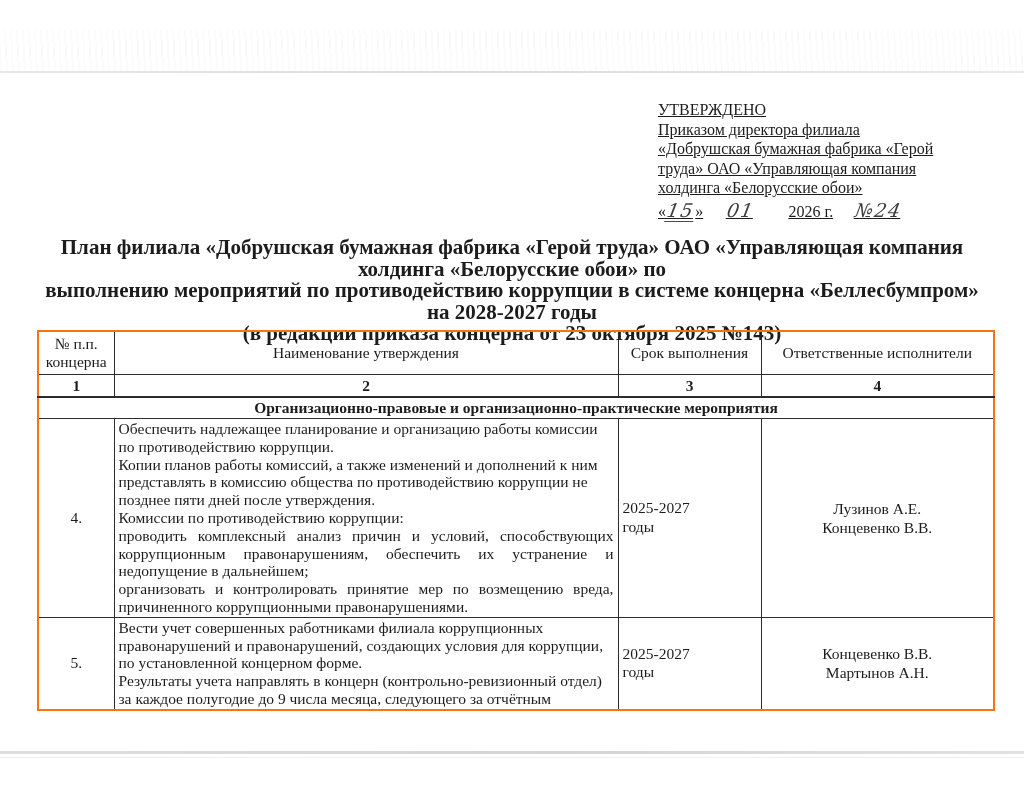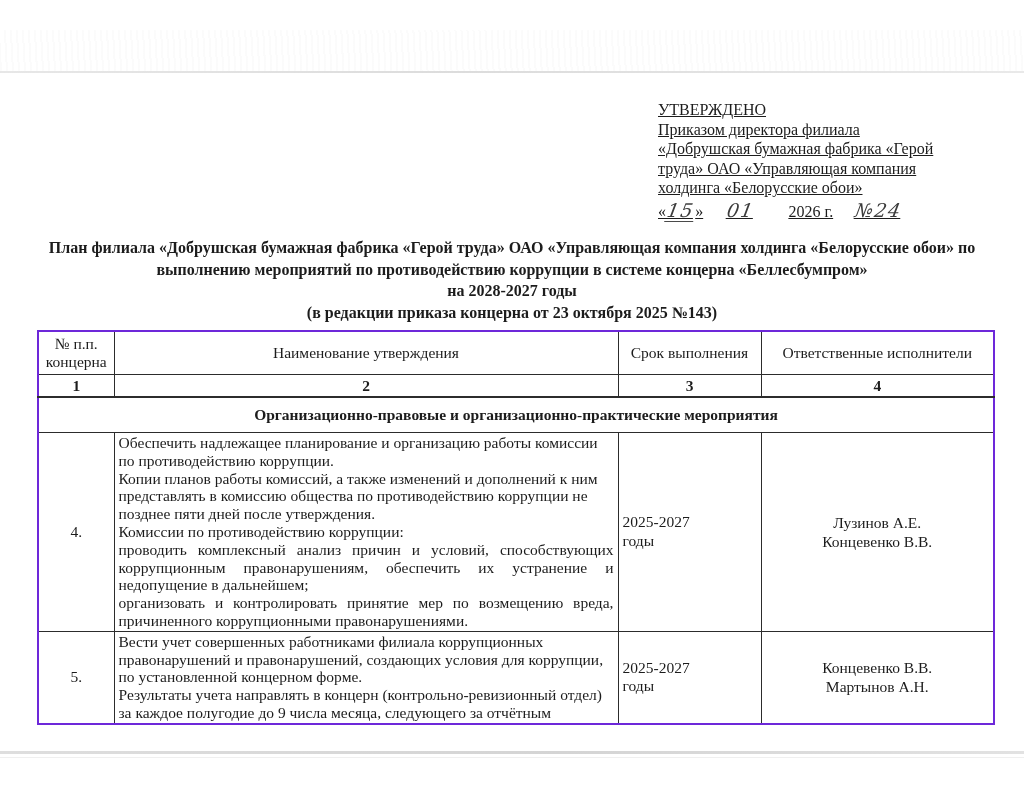--- a/index.html
+++ b/index.html
@@ -39,42 +39,42 @@
     display:inline-block;transform:skewX(-10deg);
   }
   .hw-underline{border-bottom:1.5px solid #4a4a4a;padding:0 1px;}
   .sp-a{margin-left:24px;}
   .sp-b{margin-left:34px;}
   .sp-c{margin-left:22px;}
 
   
   .doc-title{
     position:absolute;left:32px;top:237px;width:960px;
-    text-align:center;font-weight:bold;font-size:16px;line-height:21.5px;
+    text-align:center;font-weight:bold;font-size:21px;line-height:21.5px;
   }
 
   
   table.plan{
     position:absolute;left:37px;top:330px;width:956px;
     border-collapse:collapse;table-layout:fixed;
     font-size:15.5px;
   }
-  table.plan{border:2px solid #6d28d9;}
+  table.plan{border:2px solid #f97316;}
   table.plan td, table.plan th{
     border:1px solid #2c2c2c;
     padding:1px 4px;vertical-align:middle;
     font-weight:normal;
   }
   tr.head th{height:40px;text-align:center;line-height:18px;}
   tr.colnums td{
     text-align:center;font-weight:bold;height:19px;
     border-bottom:2.5px solid #2c2c2c;
   }
   tr.section td{
-    text-align:center;font-weight:bold;height:18px;padding:8px 2px;
+    text-align:center;font-weight:bold;height:18px;padding:1px 2px;
   }
   td.cell-num{text-align:center;}
   td.cell-activity{padding:2px 6px 2px 8px;line-height:17.8px;vertical-align:top;}
   td.cell-activity p{margin:0;}
   p.just{text-align:justify;}
   td.cell-term{text-align:left;line-height:18.5px;}
   td.cell-resp{text-align:center;}
   .resp-block{display:inline-block;text-align:center;line-height:19px;}
 </style>
 </head>

